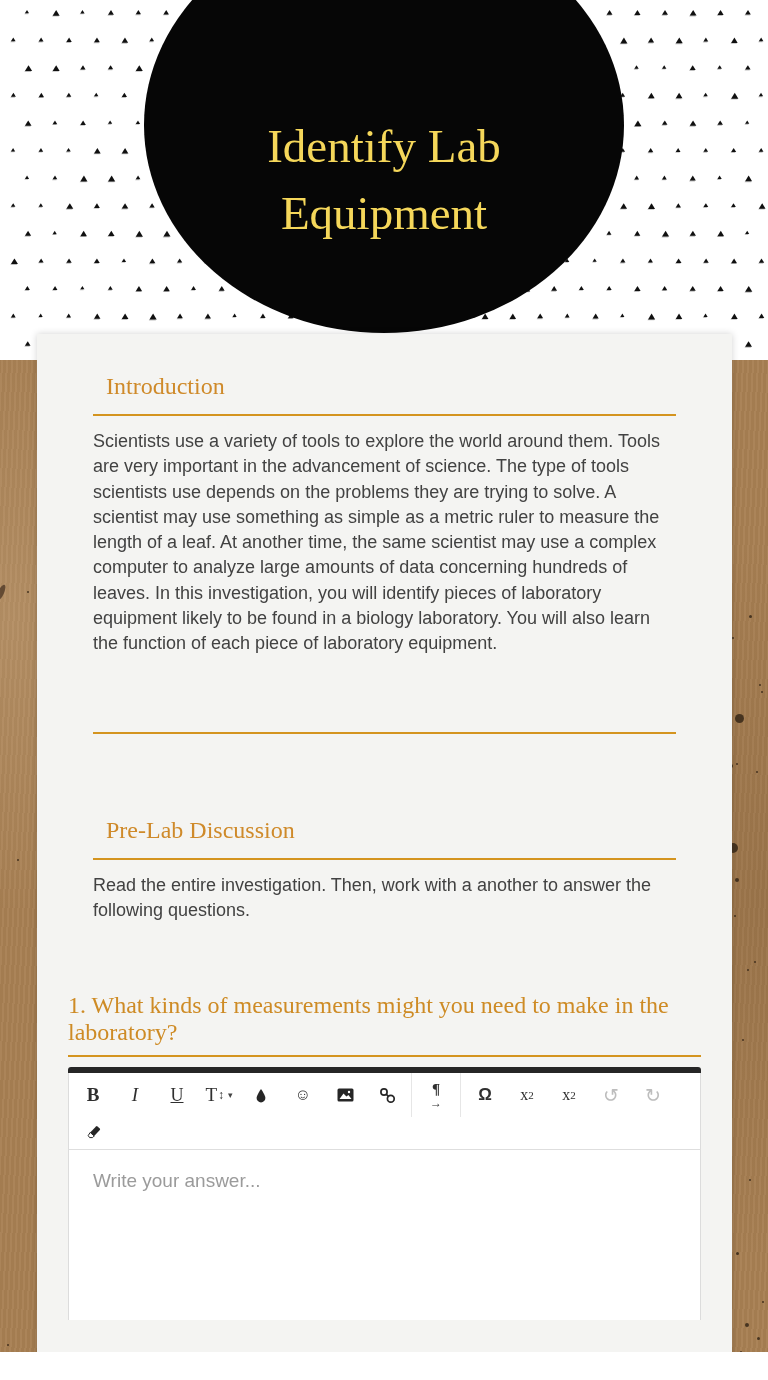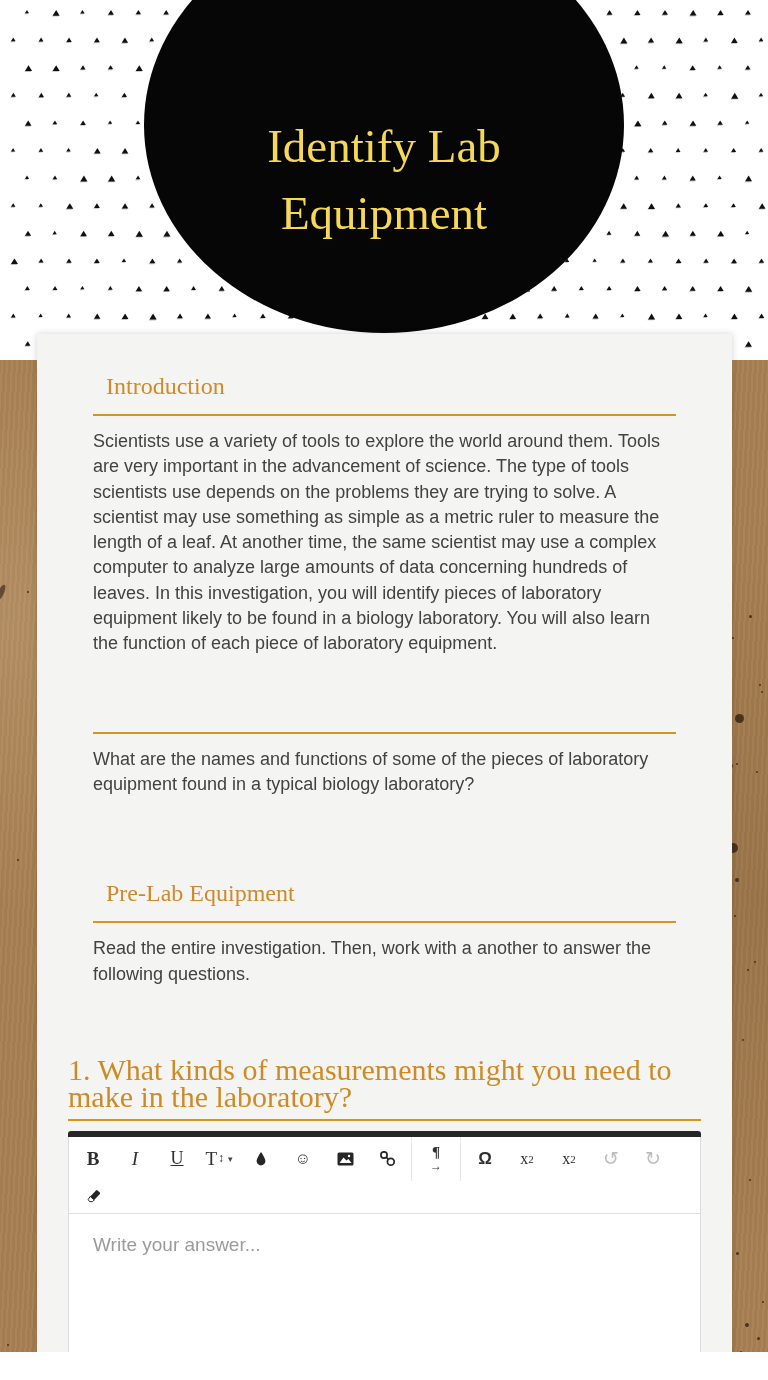--- a/index.html
+++ b/index.html
@@ -52,21 +52,21 @@
   .section p {
     margin-top:13px; font-size:18px; line-height:25.3px; color:#424242;
   }
   .sec-problem { margin-top:75px; }
   .sec-prelab  { margin-top:82px; }
 
   
   .question-block { margin-left:-25px; width:633px; margin-top:69px; }
   .q-heading {
     font-family:"Liberation Serif", serif; font-weight:400;
-    font-size:30px; line-height:27px; color:#ce8b25;
+    font-size:24px; line-height:27px; color:#ce8b25;
   }
   .q-rule { height:2px; background:#d4941f; border:none; margin-top:9px; }
 
   .editor { margin-top:10px; }
   .editor-topbar { height:6px; background:#262626; border-radius:3px 3px 0 0; }
   .toolbar {
     background:#fff; border-left:1px solid #dcdcdc; border-right:1px solid #dcdcdc;
     border-bottom:1px solid #dedede; padding:0 0 2px 6px;
   }
   .tb-row { display:flex; align-items:center; }
@@ -924,25 +924,24 @@
     <div class="card-inner">
 
       <div class="section">
         <h2>Introduction</h2>
         <hr class="rule">
         <p>Scientists use a variety of tools to explore the world around them. Tools are very important in the advancement of science. The type of tools scientists use depends on the problems they are trying to solve. A scientist may use something as simple as a metric ruler to measure the length of a leaf. At another time, the same scientist may use a complex computer to analyze large amounts of data concerning hundreds of leaves. In this investigation, you will identify pieces of laboratory equipment likely to be found in a biology laboratory. You will also learn the function of each piece of laboratory equipment.</p>
       </div>
 
       <div class="section sec-problem">
         <hr class="rule">
-        <p>What are the names and functions of some of the pieces of laboratory equipment found in a typical biology laboratory?</p>
       </div>
 
       <div class="section sec-prelab">
-        <h2>Pre-Lab Equipment</h2>
+        <h2>Pre-Lab Discussion</h2>
         <hr class="rule">
         <p>Read the entire investigation. Then, work with a another to answer the following questions.</p>
       </div>
 
       <div class="question-block">
         <div class="q-heading">1. What kinds of measurements might you need to make in the laboratory?</div>
         <hr class="q-rule">
 
         <div class="editor">
           <div class="editor-topbar"></div>

